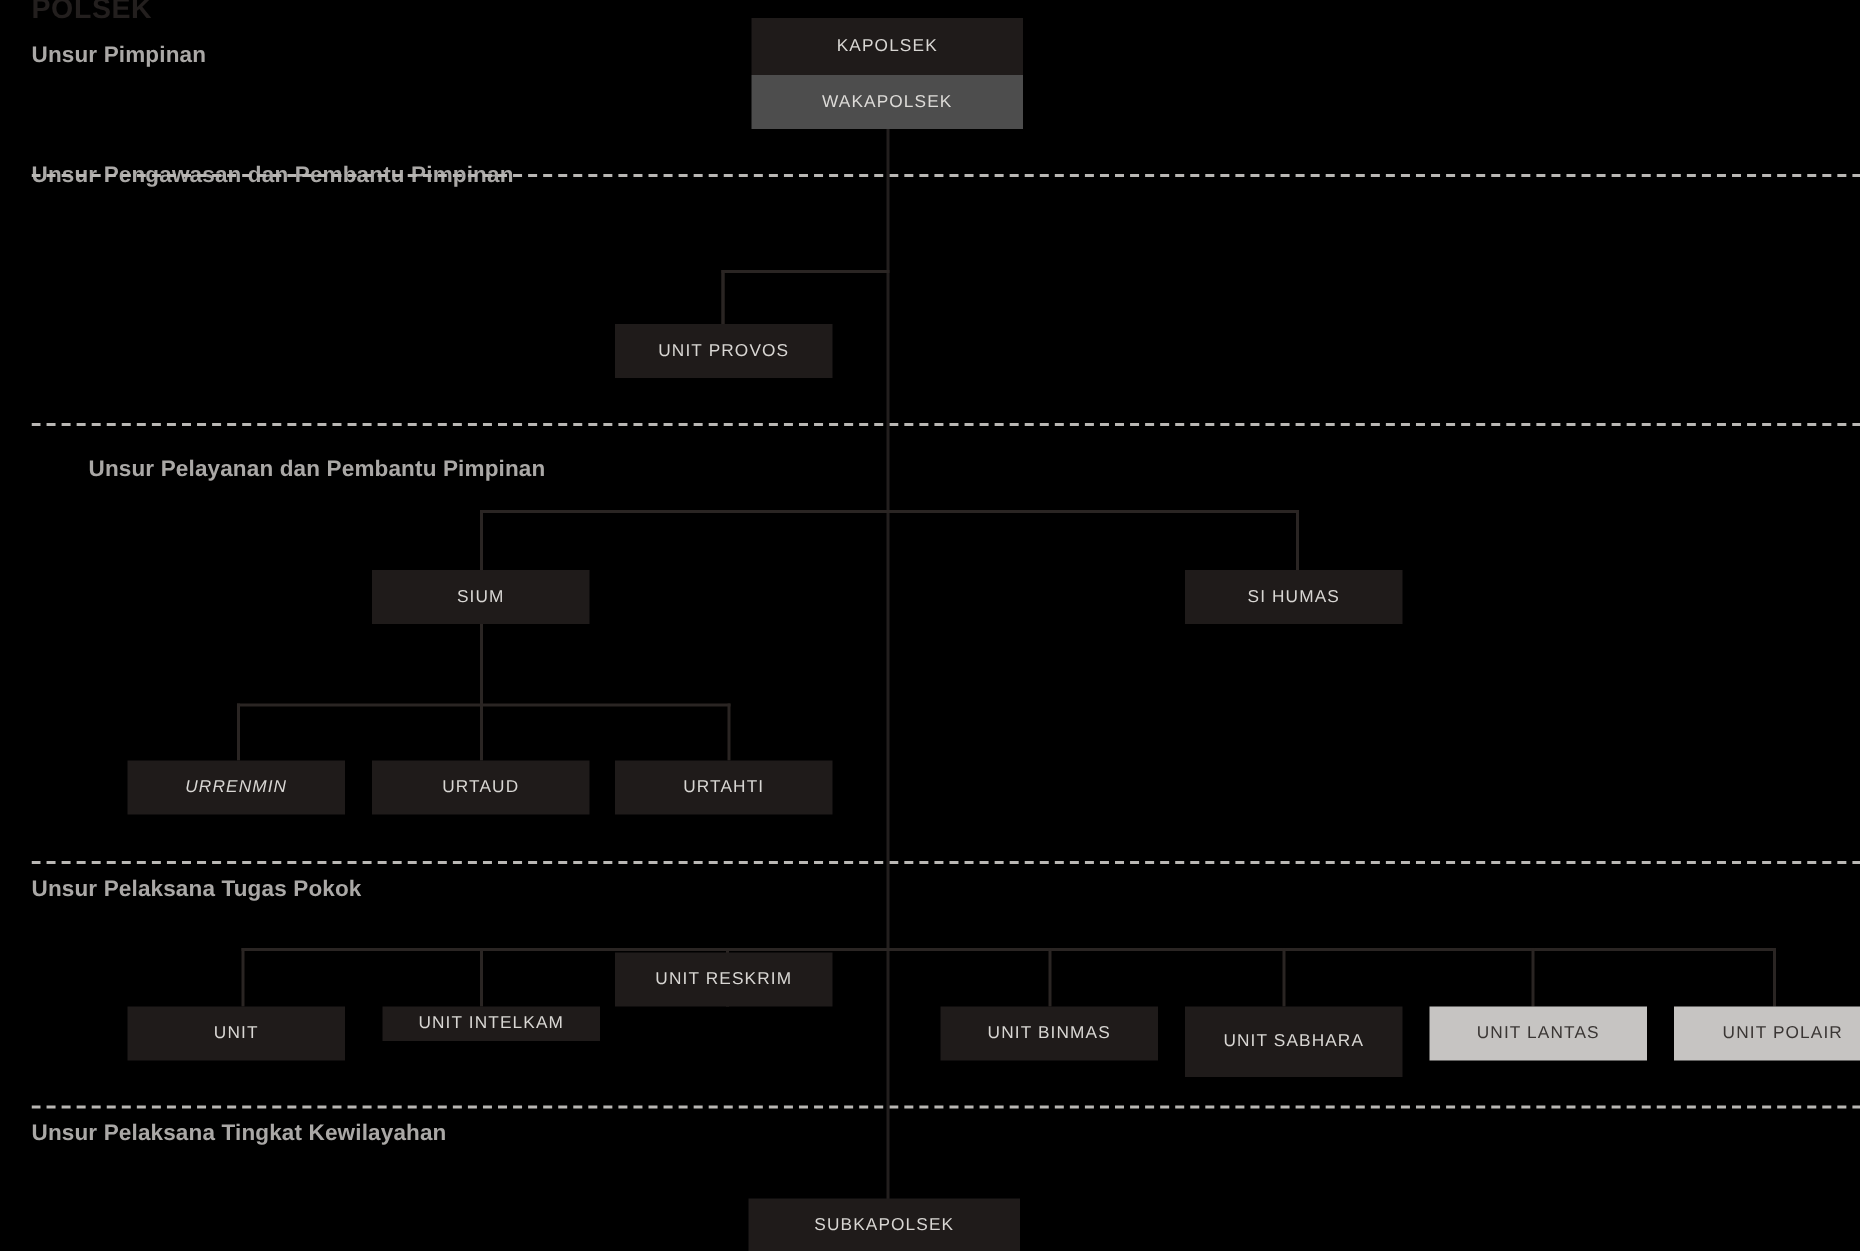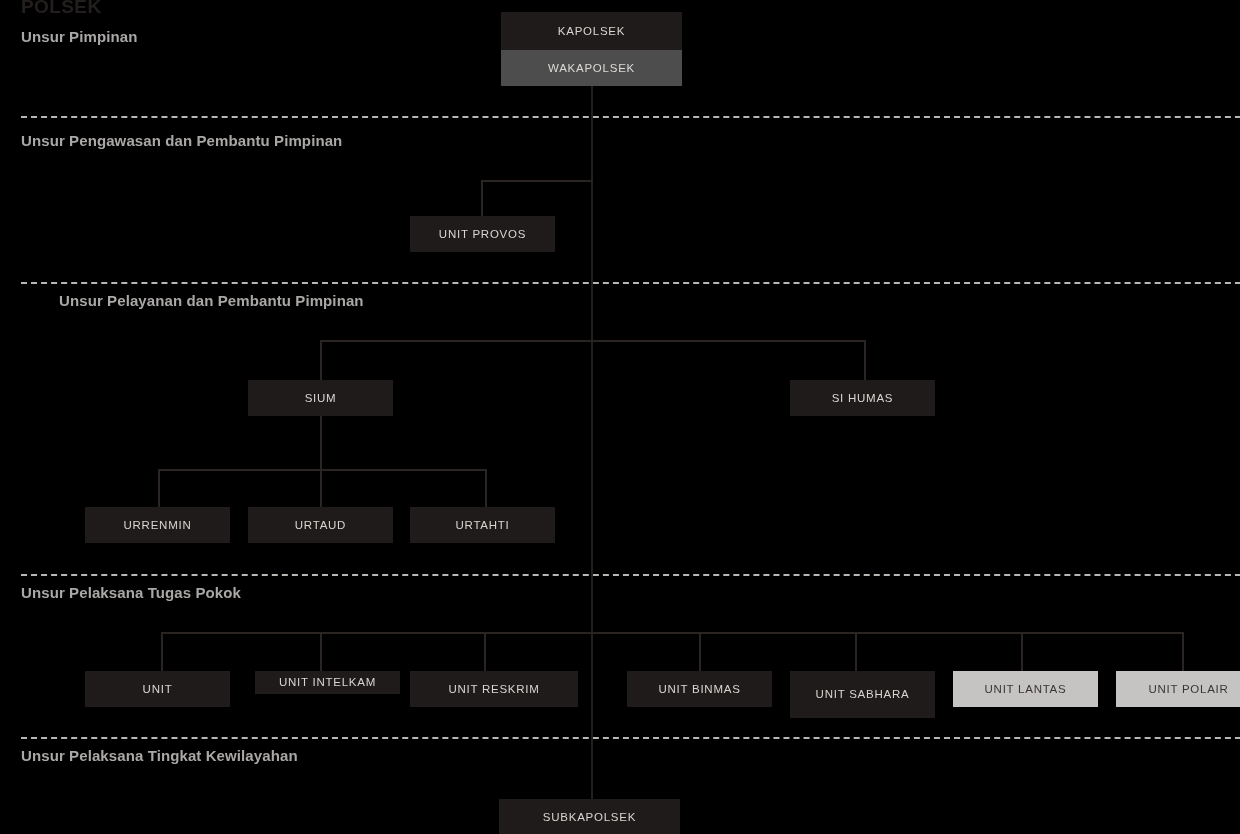--- a/index.html
+++ b/index.html
@@ -92,22 +92,22 @@
   }
 </style>
 </head>
 <body>
 
 <div id="chart">
 
   <div class="org-title">POLSEK</div>
 
   <div class="section-label" style="top:28px;">Unsur Pimpinan</div>
-  <div class="section-label" style="top:132px;">Unsur Pengawasan dan Pembantu Pimpinan</div>
-  <div class="section-label" style="top:292px;padding-left:38px;">Unsur Pelayanan dan Pembantu Pimpinan</div>
+  <div class="section-label" style="top:108px;">Unsur Pengawasan dan Pembantu Pimpinan</div>
+  <div class="section-label" style="top:304px;padding-left:38px;">Unsur Pelayanan dan Pembantu Pimpinan</div>
   <div class="section-label" style="top:584px;">Unsur Pelaksana Tugas Pokok</div>
   <div class="section-label" style="top:747px;">Unsur Pelaksana Tingkat Kewilayahan</div>
 
   <div class="divider" style="top:116px;"></div>
   <div class="divider" style="top:282px;"></div>
   <div class="divider" style="top:574px;"></div>
   <div class="divider" style="top:737px;"></div>
 
   <div class="line-v" style="left:570px; top:86px;  height:715px;"></div>
 
@@ -135,27 +135,27 @@
   <div class="line-v thin" style="left:1161px; top:632px; height:39px;"></div>
 
   <div class="node dark" style="left:480px; top:12px; width:181px; height:38px;">KAPOLSEK</div>
   <div class="node mid" style="left:480px; top:50px; width:181px; height:36px;">WAKAPOLSEK</div>
 
   <div class="node dark" style="left:389px; top:216px; width:145px; height:36px;">UNIT PROVOS</div>
 
   <div class="node dark" style="left:227px; top:380px; width:145px; height:36px;">SIUM</div>
   <div class="node dark" style="left:769px; top:380px; width:145px; height:36px;">SI HUMAS</div>
 
-  <div class="node dark" style="left:64px; top:507px; width:145px; height:36px;">URRENMIN</div>
+  <div class="node dark" style="left:64px; top:507px; width:145px; height:36px;font-style:italic;">URRENMIN</div>
   <div class="node dark" style="left:227px; top:507px; width:145px; height:36px;">URTAUD</div>
   <div class="node dark" style="left:389px; top:507px; width:145px; height:36px;">URTAHTI</div>
 
   <div class="node dark" style="left:64px; top:671px; width:145px; height:36px;">UNIT</div>
   <div class="node dark" style="left:234px; top:671px; width:145px; height:23px;">UNIT INTELKAM</div>
-  <div class="node dark" style="left:389px; top:671px; width:168px; height:36px;">UNIT RESKRIM</div>
+  <div class="node dark" style="left:389px; top:635px; width:145px; height:36px;">UNIT RESKRIM</div>
   <div class="node dark" style="left:606px; top:671px; width:145px; height:36px;">UNIT BINMAS</div>
   <div class="node dark" style="left:769px; top:671px; width:145px; height:47px;">UNIT SABHARA</div>
   <div class="node light" style="left:932px; top:671px; width:145px; height:36px;">UNIT LANTAS</div>
   <div class="node light" style="left:1095px; top:671px; width:145px; height:36px;">UNIT POLAIR</div>
 
   <div class="node dark" style="left:478px; top:799px; width:181px; height:36px;">SUBKAPOLSEK</div>
 
 </div>
 
 </body></html>

